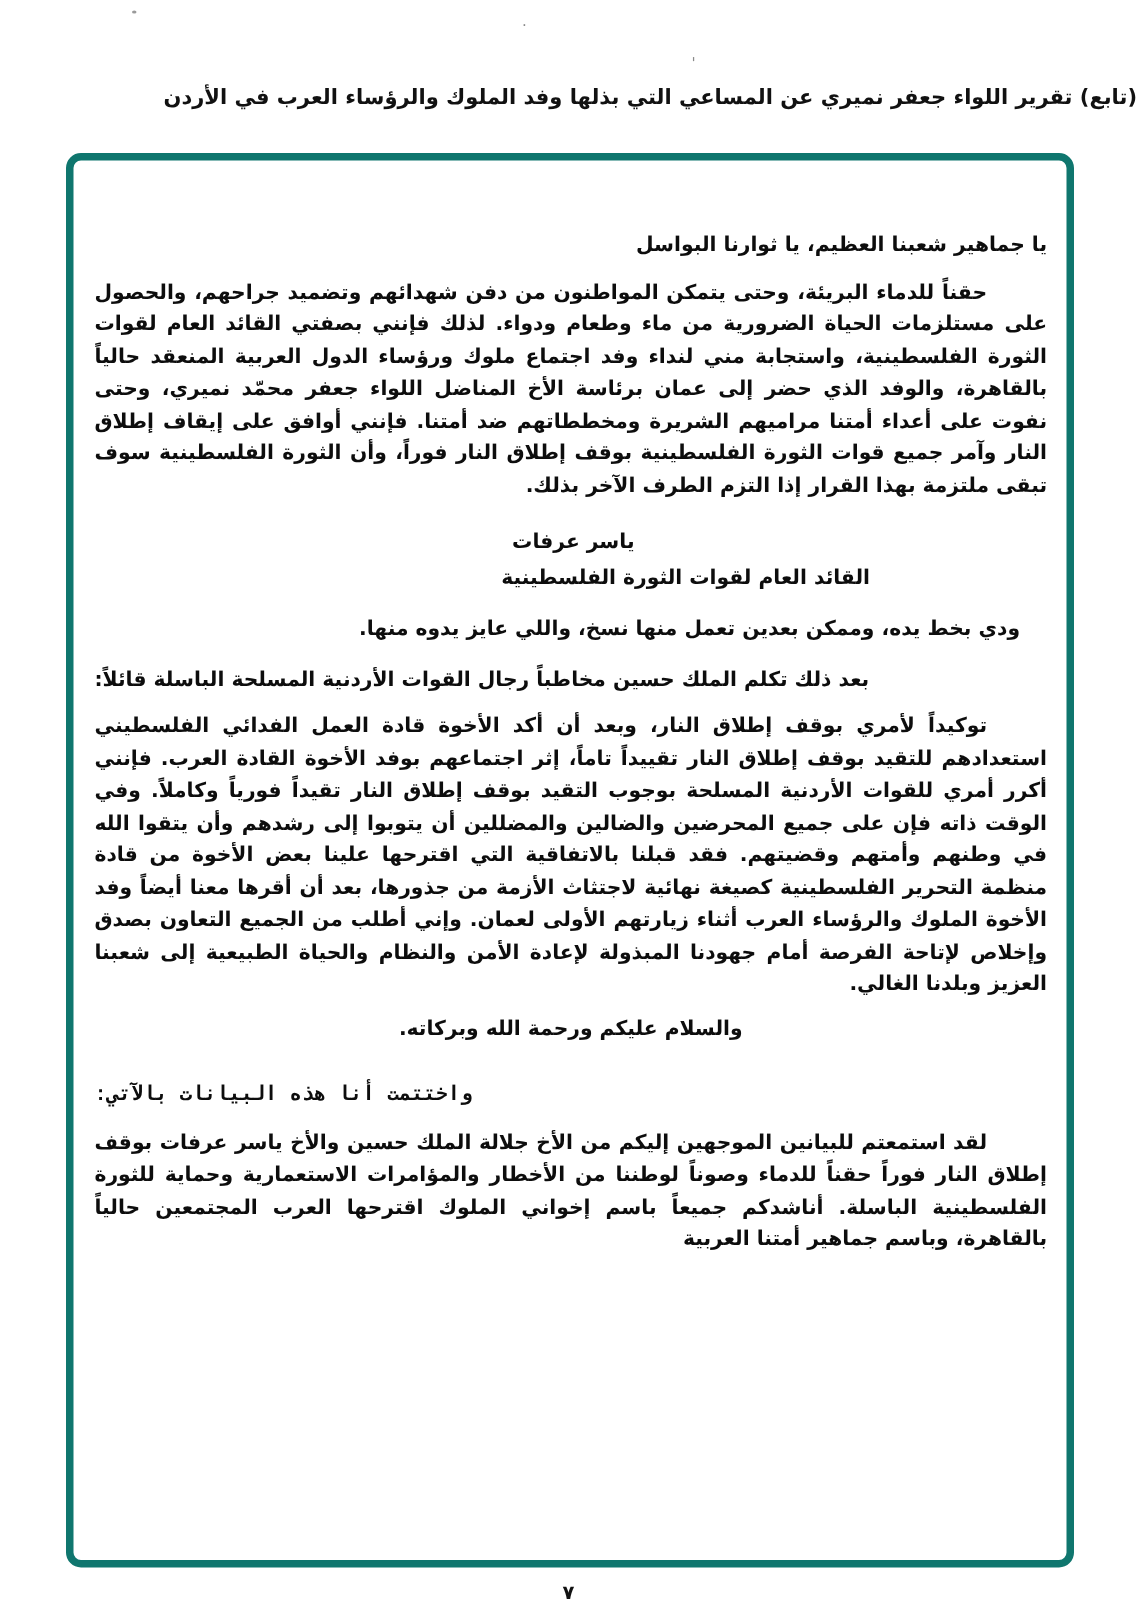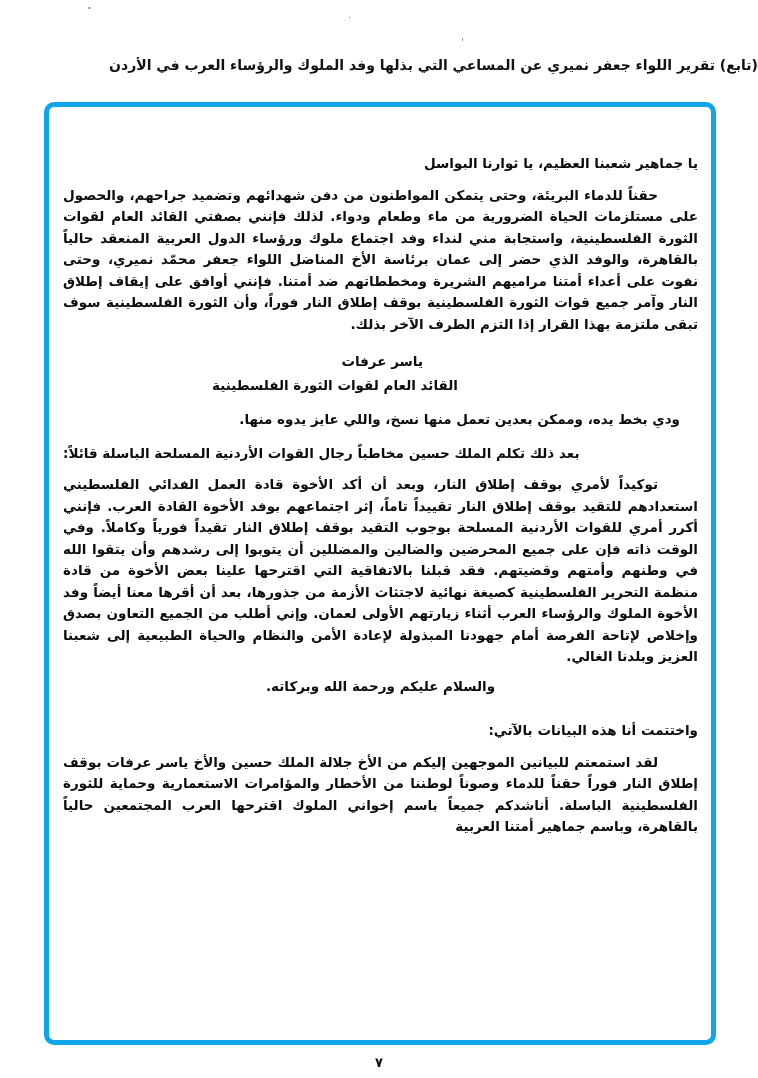--- a/index.html
+++ b/index.html
@@ -23,40 +23,40 @@
     font-weight: bold;
     color: #111111;
   }
   .green-box {
     position: absolute;
     left: 44px;
     top: 102px;
     width: 672px;
     height: 943px;
     box-sizing: border-box;
-    border: 5px solid #0ea5e9;
+    border: 5px solid #0f766e;
     border-radius: 10px;
     padding: 46px 13px 18px 14px;
     direction: rtl;
   }
   .content {
     font-size: 13.5px;
     font-weight: bold;
     line-height: 21.5px;
     text-align: justify;
     color: #0d0d0d;
   }
   .salutation { margin: 0; text-align: right; }
   .para { margin: 10px 0 0 0; text-indent: 40px; }
   .sig-name { margin: 16px 275px 0 0; text-align: right; white-space: nowrap; }
-  .sig-title { margin: 2px 91px 0 0; text-align: center; white-space: nowrap; }
+  .sig-title { margin: 2px 118px 0 0; text-align: right; white-space: nowrap; }
   .note { margin: 13px 0 4px 0; text-indent: 18px; text-align: right; }
   .lead-in { margin: 12px 0 0 0; text-align: left; }
   .closing { margin: 8px 0 0 0; text-align: center; }
-  .conclusion { margin: 23px 0 0 0; text-align: right; }
+  .conclusion { margin: 23px 0 0 0; text-align: left; font-family: Liberation Mono, monospace; }
   .address { margin: 18px 0 0 0; text-align: right; }
   .page-number {
     position: absolute;
     bottom: 8px;
     left: 0;
     right: 0;
     text-align: center;
     font-size: 13px;
     font-weight: bold;
     color: #111111;

